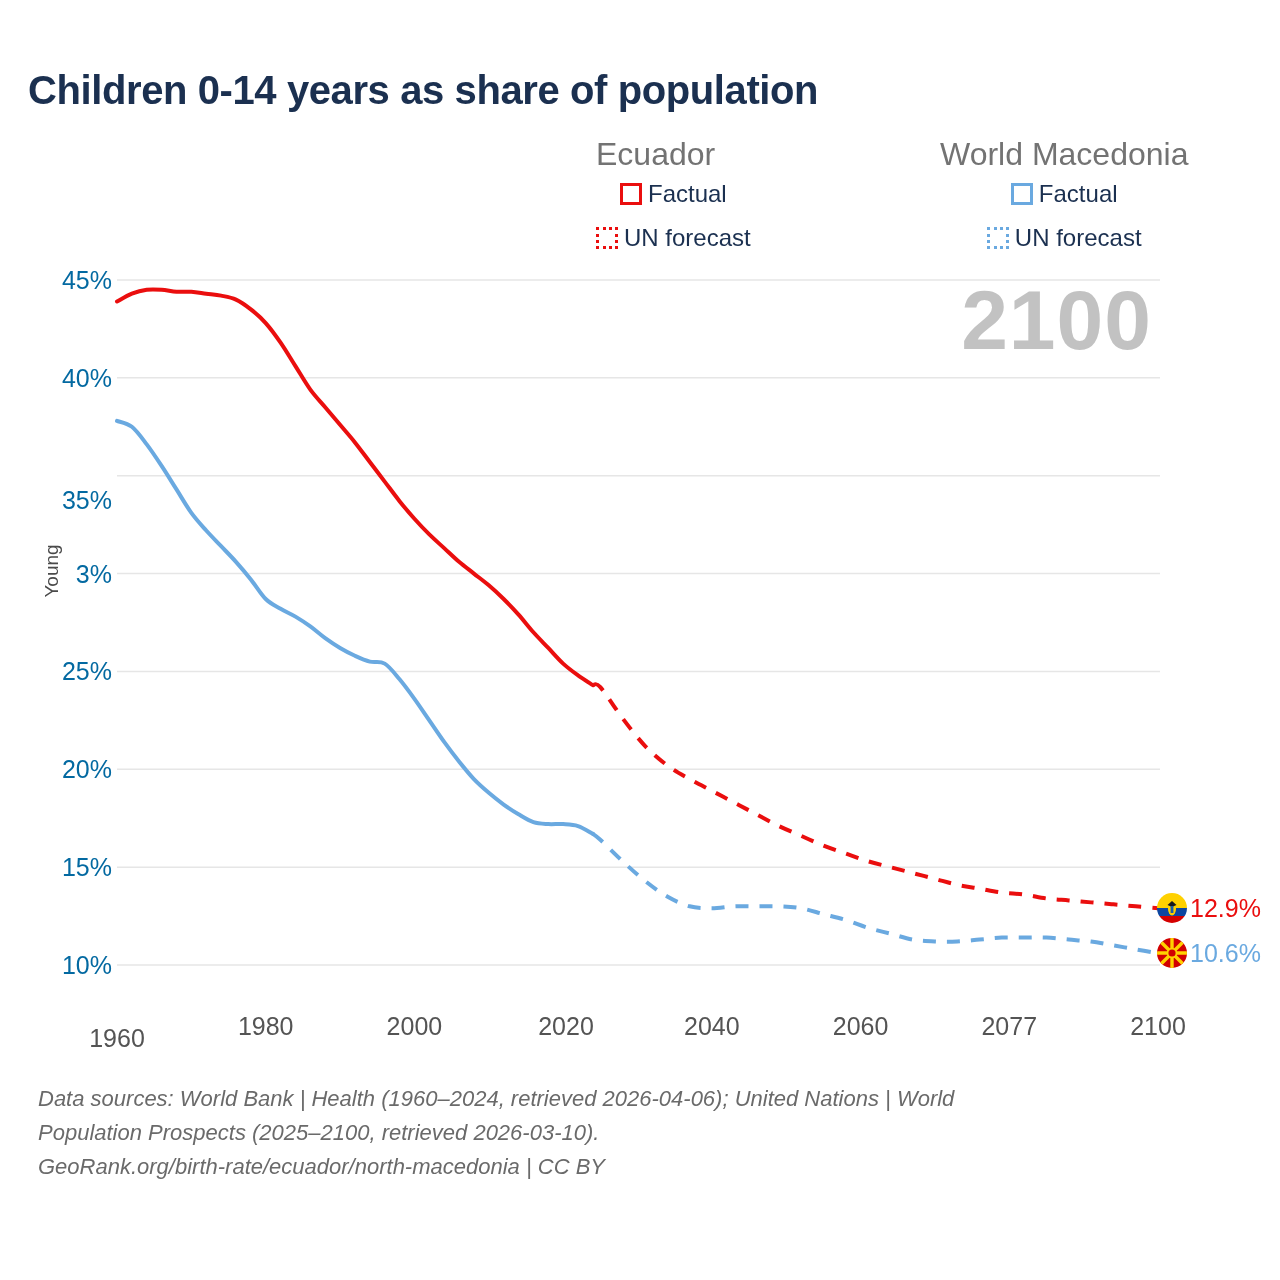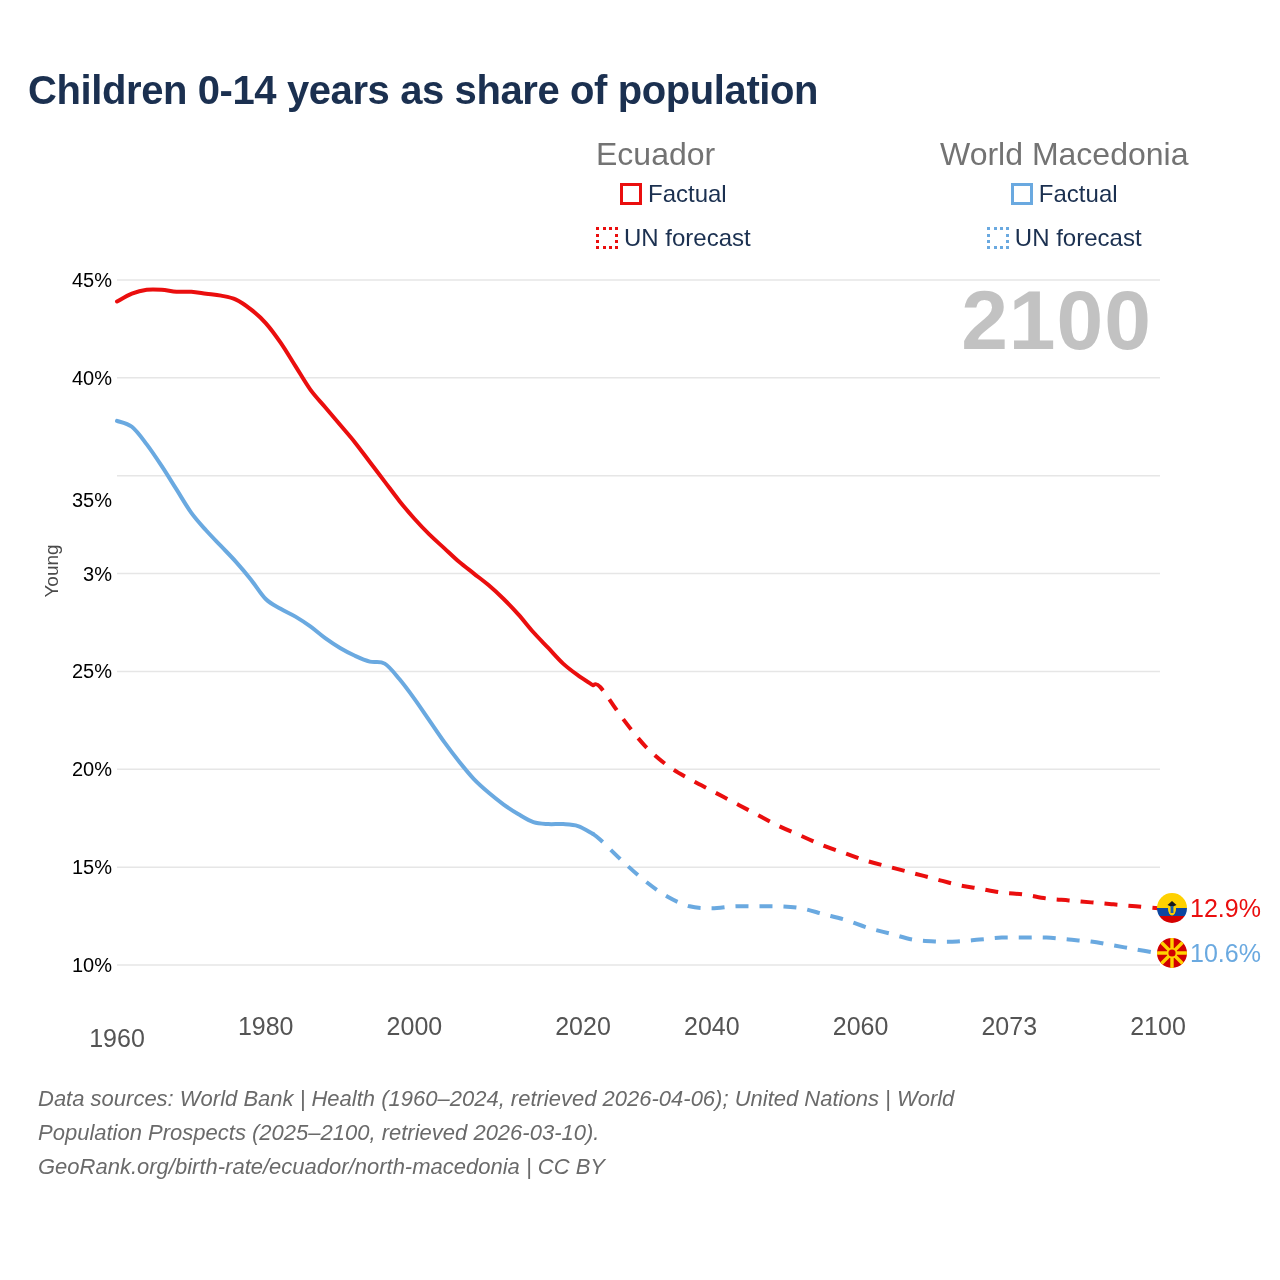--- a/index.html
+++ b/index.html
@@ -96,22 +96,22 @@
     transform: rotate(-90deg);
     transform-origin: center center;
     font-size: 19px;
     color: #4a4a4a;
   }
   .ytick {
     position: absolute;
     right: 0;
     width: 110px;
     text-align: right;
-    font-size: 20px;
-    color: #000000;
+    font-size: 25px;
+    color: #0369a1;
     transform: translateY(-50%);
   }
   .ytick-wrap { position: absolute; left: 0px; top: 0; width: 112px; height: 1280px; }
   .xtick {
     position: absolute;
     font-size: 25px;
     color: #545454;
     transform: translateX(-50%);
     top: 1012px;
   }
@@ -214,24 +214,24 @@
         <div class="ytick" style="top: 573.571px;">3%</div>
         <div class="ytick" style="top: 671.429px;">25%</div>
         <div class="ytick" style="top: 769.286px;">20%</div>
         <div class="ytick" style="top: 867.143px;">15%</div>
         <div class="ytick" style="top: 965px;">10%</div>
       </div>
     <div id="xtick-wrap">
         <div class="xtick" style="left: 117px; margin-top: 12px;">1960</div>
         <div class="xtick" style="left: 265.714px;">1980</div>
         <div class="xtick" style="left: 414.429px;">2000</div>
-        <div class="xtick" style="left: 583px;">2020</div>
+        <div class="xtick" style="left: 566px;">2020</div>
         <div class="xtick" style="left: 711.857px;">2040</div>
         <div class="xtick" style="left: 860.571px;">2060</div>
-        <div class="xtick" style="left: 1009.29px;">2073</div>
+        <div class="xtick" style="left: 1009.29px;">2077</div>
         <div class="xtick" style="left: 1158px;">2100</div>
       </div>
     <div class="watermark-year">2100</div>
     <div id="endlabel-wrap">
         <div class="flag" style="left: 1172px; top: 908.243px;"><svg viewBox="0 0 30 30" width="30" height="30">
             <rect x="0" y="0" width="30" height="15" fill="#ffd100"></rect>
             <rect x="0" y="15" width="30" height="8" fill="#0d47a1"></rect>
             <rect x="0" y="23" width="30" height="7" fill="#d50000"></rect>
             <ellipse cx="15" cy="16" rx="4" ry="6.5" fill="#ffd100"></ellipse>
             <path d="M15 8 L19.5 12 L15 14 L10.5 12 Z" fill="#1a1a1a"></path>

